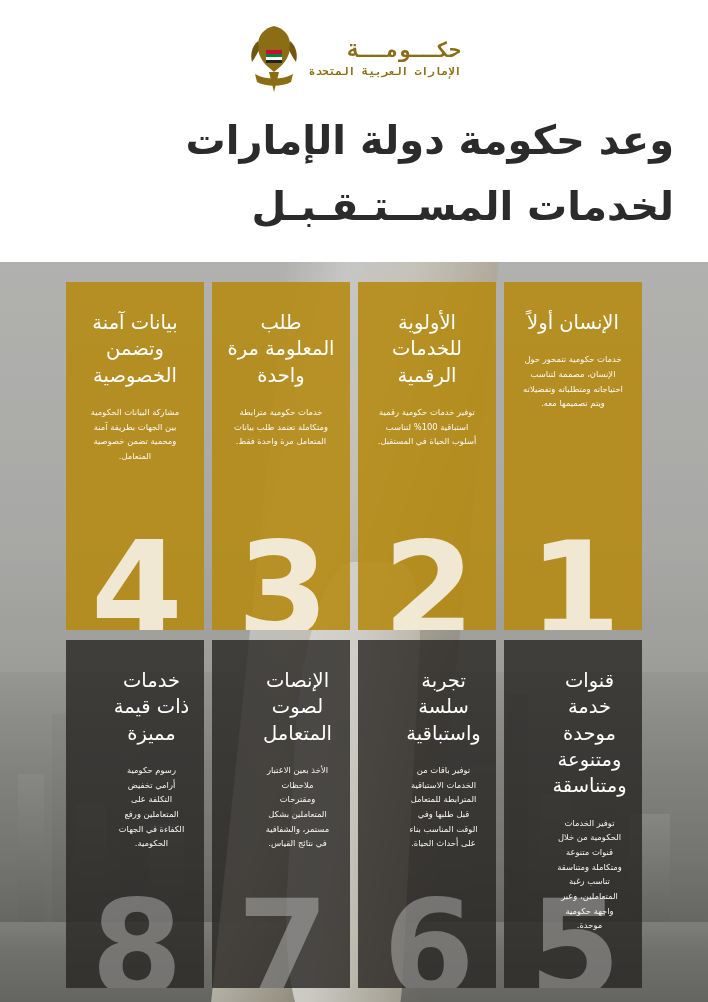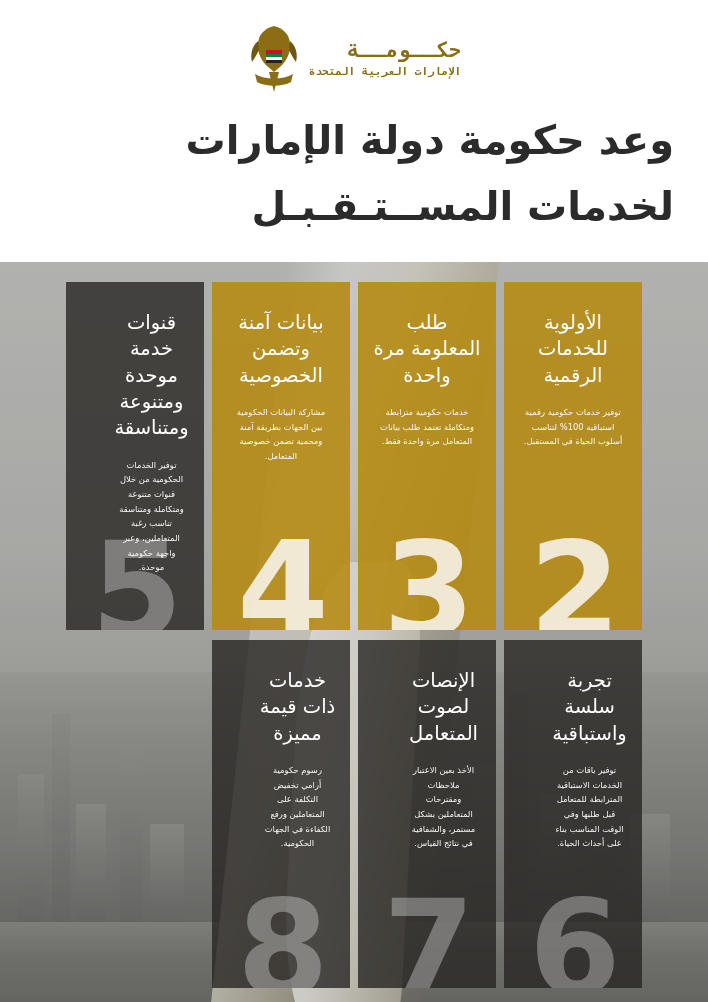--- a/index.html
+++ b/index.html
@@ -242,20 +242,25 @@
   </div>
   <div class="bg-road"></div>
   <div class="flag-drape"></div>
   <div class="flag-drape2"></div>
   <div class="band-overlay"></div>
 </div>
 
 <div class="grid">
 
   <div class="card gold">
+    <div class="title">الإنسان أولاً</div>
+    <div class="desc">خدمات حكومية تتمحور حول الإنسان، مصممة لتناسب احتياجاته ومتطلباته وتفضيلاته ويتم تصميمها معه.</div>
+    <div class="num">1</div>
+  </div>
+  <div class="card gold">
     <div class="title">الأولوية للخدمات الرقمية</div>
     <div class="desc">توفير خدمات حكومية رقمية استباقية 100% لتناسب أسلوب الحياة في المستقبل.</div>
     <div class="num">2</div>
   </div>
   <div class="card gold">
     <div class="title">طلب المعلومة مرة واحدة</div>
     <div class="desc">خدمات حكومية مترابطة ومتكاملة تعتمد طلب بيانات المتعامل مرة واحدة فقط.</div>
     <div class="num">3</div>
   </div>
   <div class="card gold">

